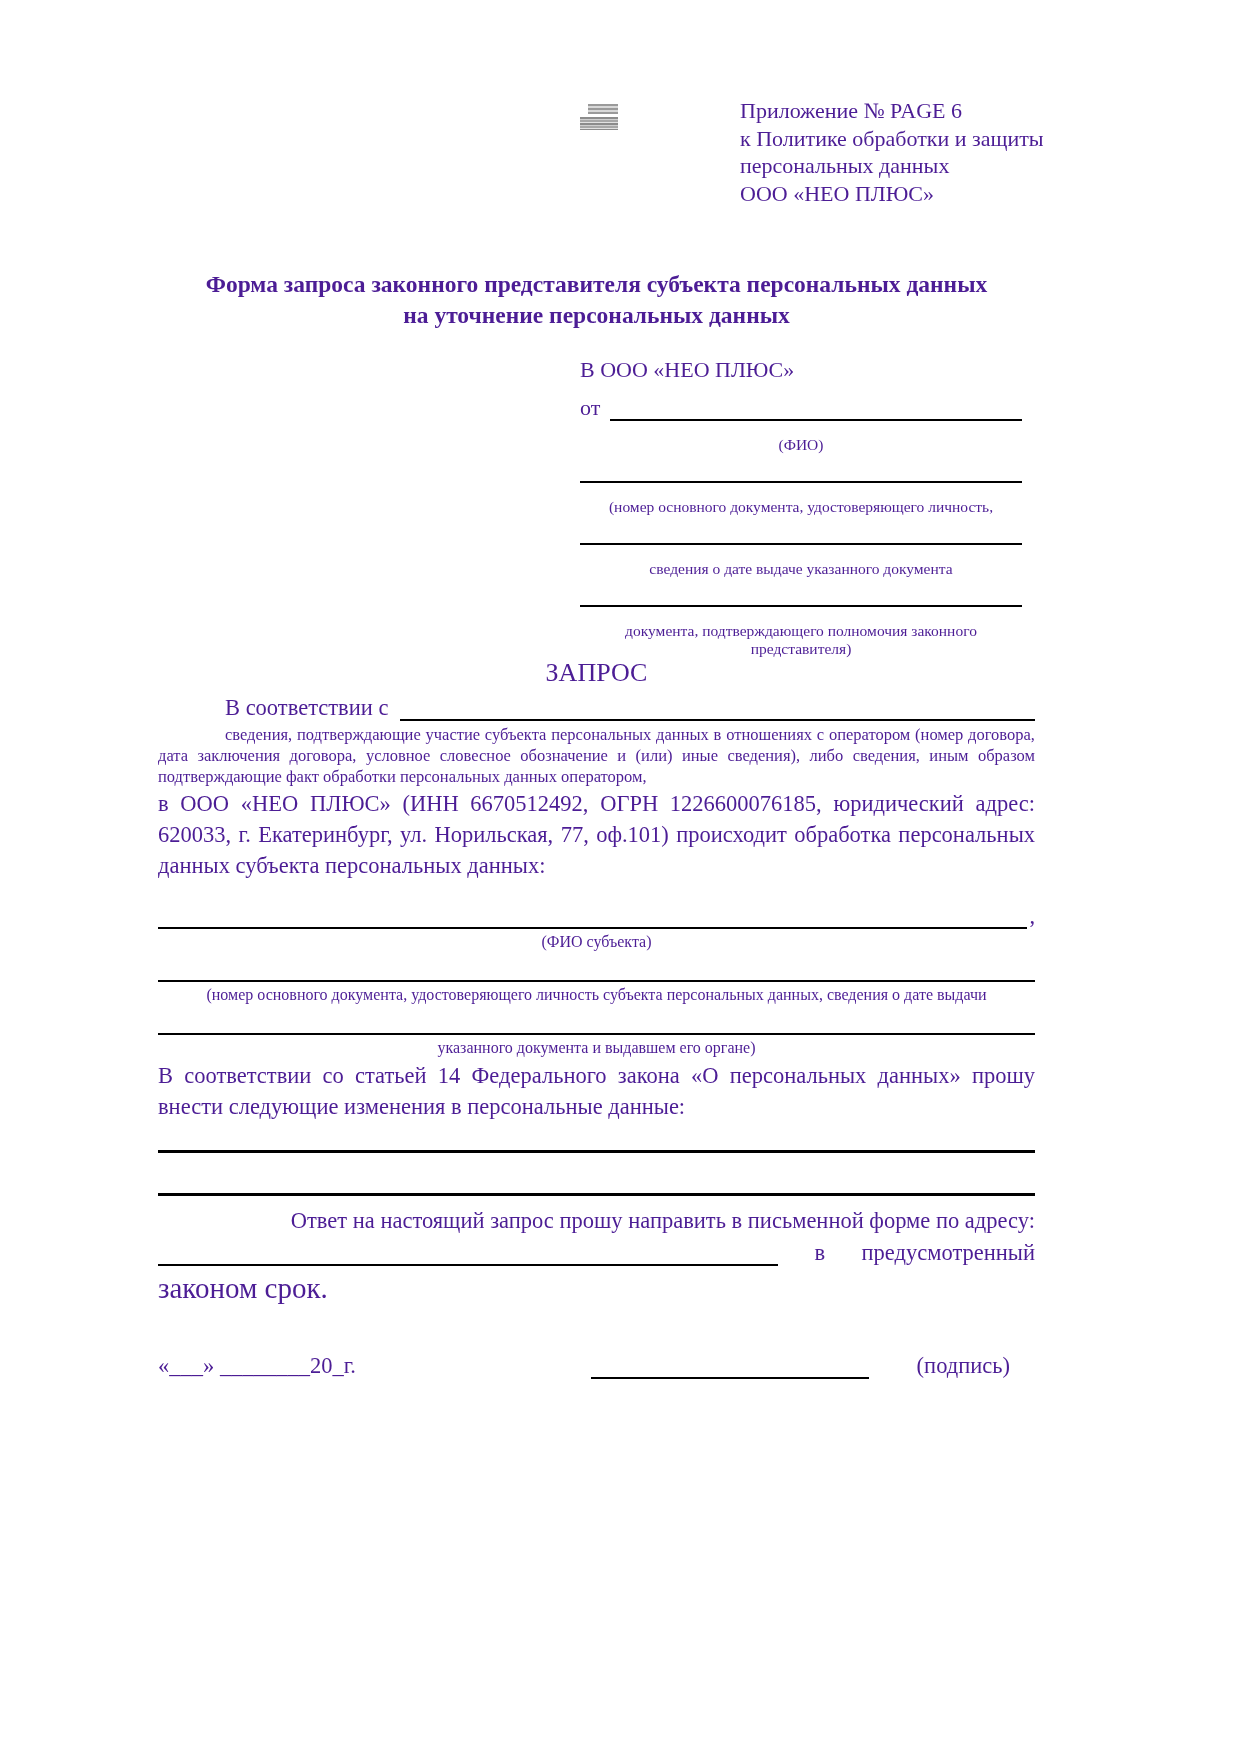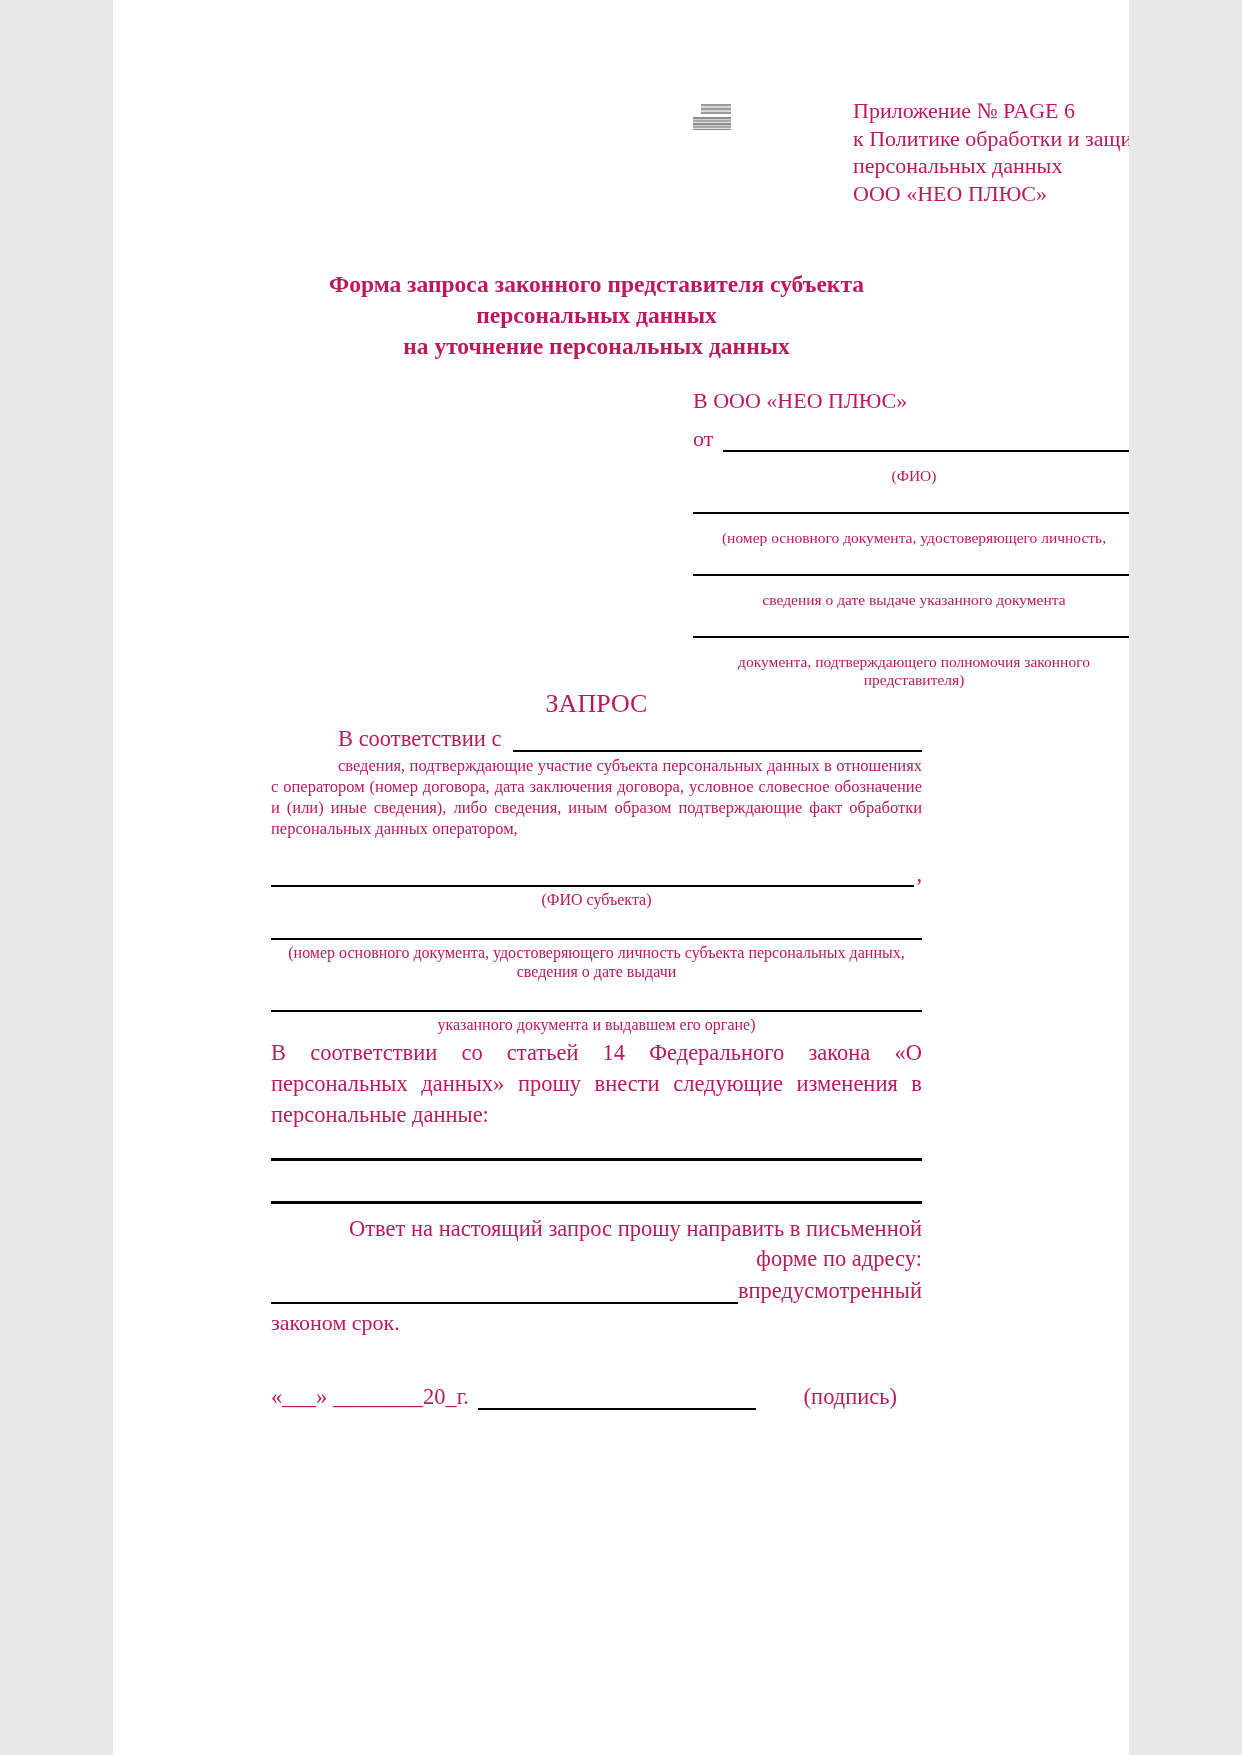--- a/index.html
+++ b/index.html
@@ -1,22 +1,22 @@
 <!DOCTYPE html>
 <html><head>
 <meta charset="utf-8">
 <style>
   html,body { margin:0; padding:0; background:#e8e8e8; }
   .page {
     position:relative;
-    width:1016px; height:1755px;
+    width:1242px; height:1755px;
     margin:0 auto;
     background:#ffffff;
     font-family:"Liberation Serif", serif;
-    color:#be185d;
+    color:#4c1d95;
     overflow:hidden;
   }
   .content { padding:0 207px 0 158px; }
 
   
   .logo {
     position:absolute; left:580px; top:104px; width:38px; height:26px;
   }
   .logo .l1 {
     position:absolute; right:0; top:0; width:30px; height:10px;
@@ -66,21 +66,21 @@
   .law-para { margin-top:3px; }
 
   .rule { border-bottom:3px solid #000; height:28px; }
   .rule + .rule { height:40px; }
 
   .answer-line1 { margin-top:10px; font-size:22.5px; line-height:30px; text-indent:67px;text-align:right; }
   .answer-line2 { display:flex; align-items:flex-end; margin-top:4px; font-size:22.5px; }
   .answer-line2 .fill { width:620px; border-bottom:2px solid #000; height:24px; }
   .answer-line2 .w1 { margin-left:auto; }
   .answer-line2 .w2 { margin-left:auto; }
-  .answer-line3 { margin-top:6px; font-size:22px; }
+  .answer-line3 { margin-top:6px; font-size:29px; }
 
   .sig-row { display:flex; align-items:flex-end; margin-top:48px; font-size:22.5px; }
   .sig-right { display:flex; align-items:flex-end; margin-left:auto; margin-right:25px;gap:48px; }
   .sig-right .fill { width:278px; border-bottom:2px solid #000; height:24px; }
 </style>
 </head>
 <body>
 
 <div class="page">
 
@@ -127,20 +127,21 @@
 
     <div class="request-heading">ЗАПРОС</div>
 
     <div class="intro-row">
       <span class="label">В соответствии с</span>
       <span class="fill"></span>
     </div>
 
     <div class="footnote">сведения, подтверждающие участие субъекта персональных данных в отношениях с оператором (номер договора, дата заключения договора, условное словесное обозначение и (или) иные сведения), либо сведения, иным образом подтверждающие факт обработки персональных данных оператором,</div>
 
+    <div class="para op-para">в ООО «НЕО ПЛЮС» (ИНН 6670512492, ОГРН 1226600076185, юридический адрес: 620033, г. Екатеринбург, ул. Норильская, 77, оф.101) происходит обработка персональных данных субъекта персональных данных:</div>
 
     <div class="comma-row">
       <span class="fill"></span>
       <span class="comma">,</span>
     </div>
     <div class="cap-wide">(ФИО субъекта)</div>
 
     <div>
       <div class="subject-line"></div>
       <div class="cap-wide">(номер основного документа, удостоверяющего личность субъекта персональных данных, сведения о дате выдачи</div>

